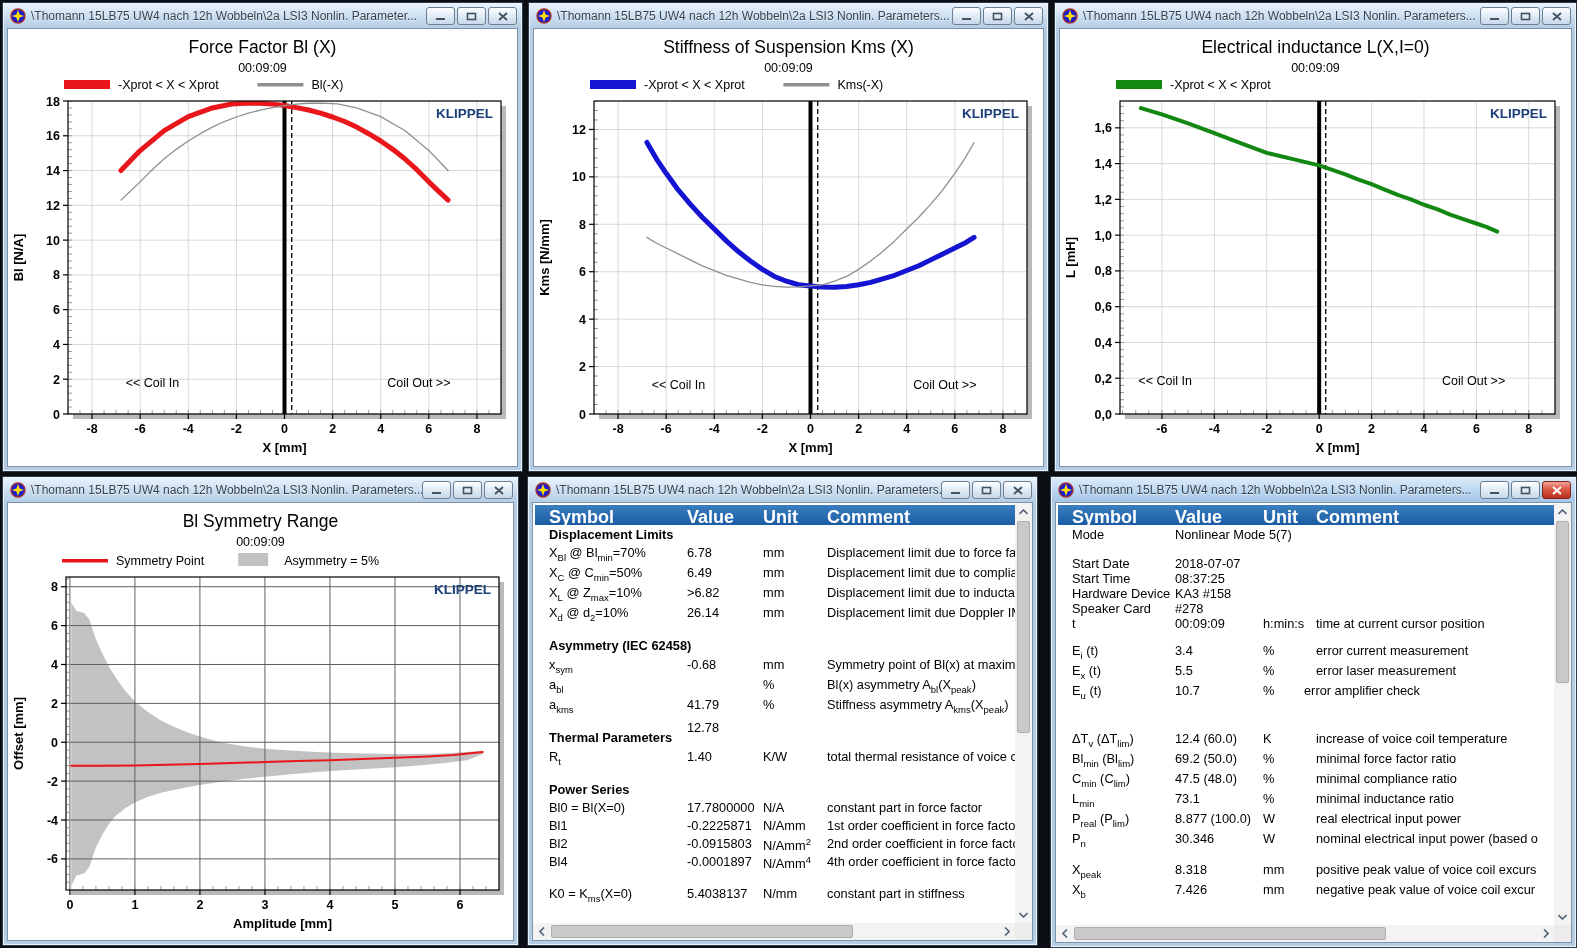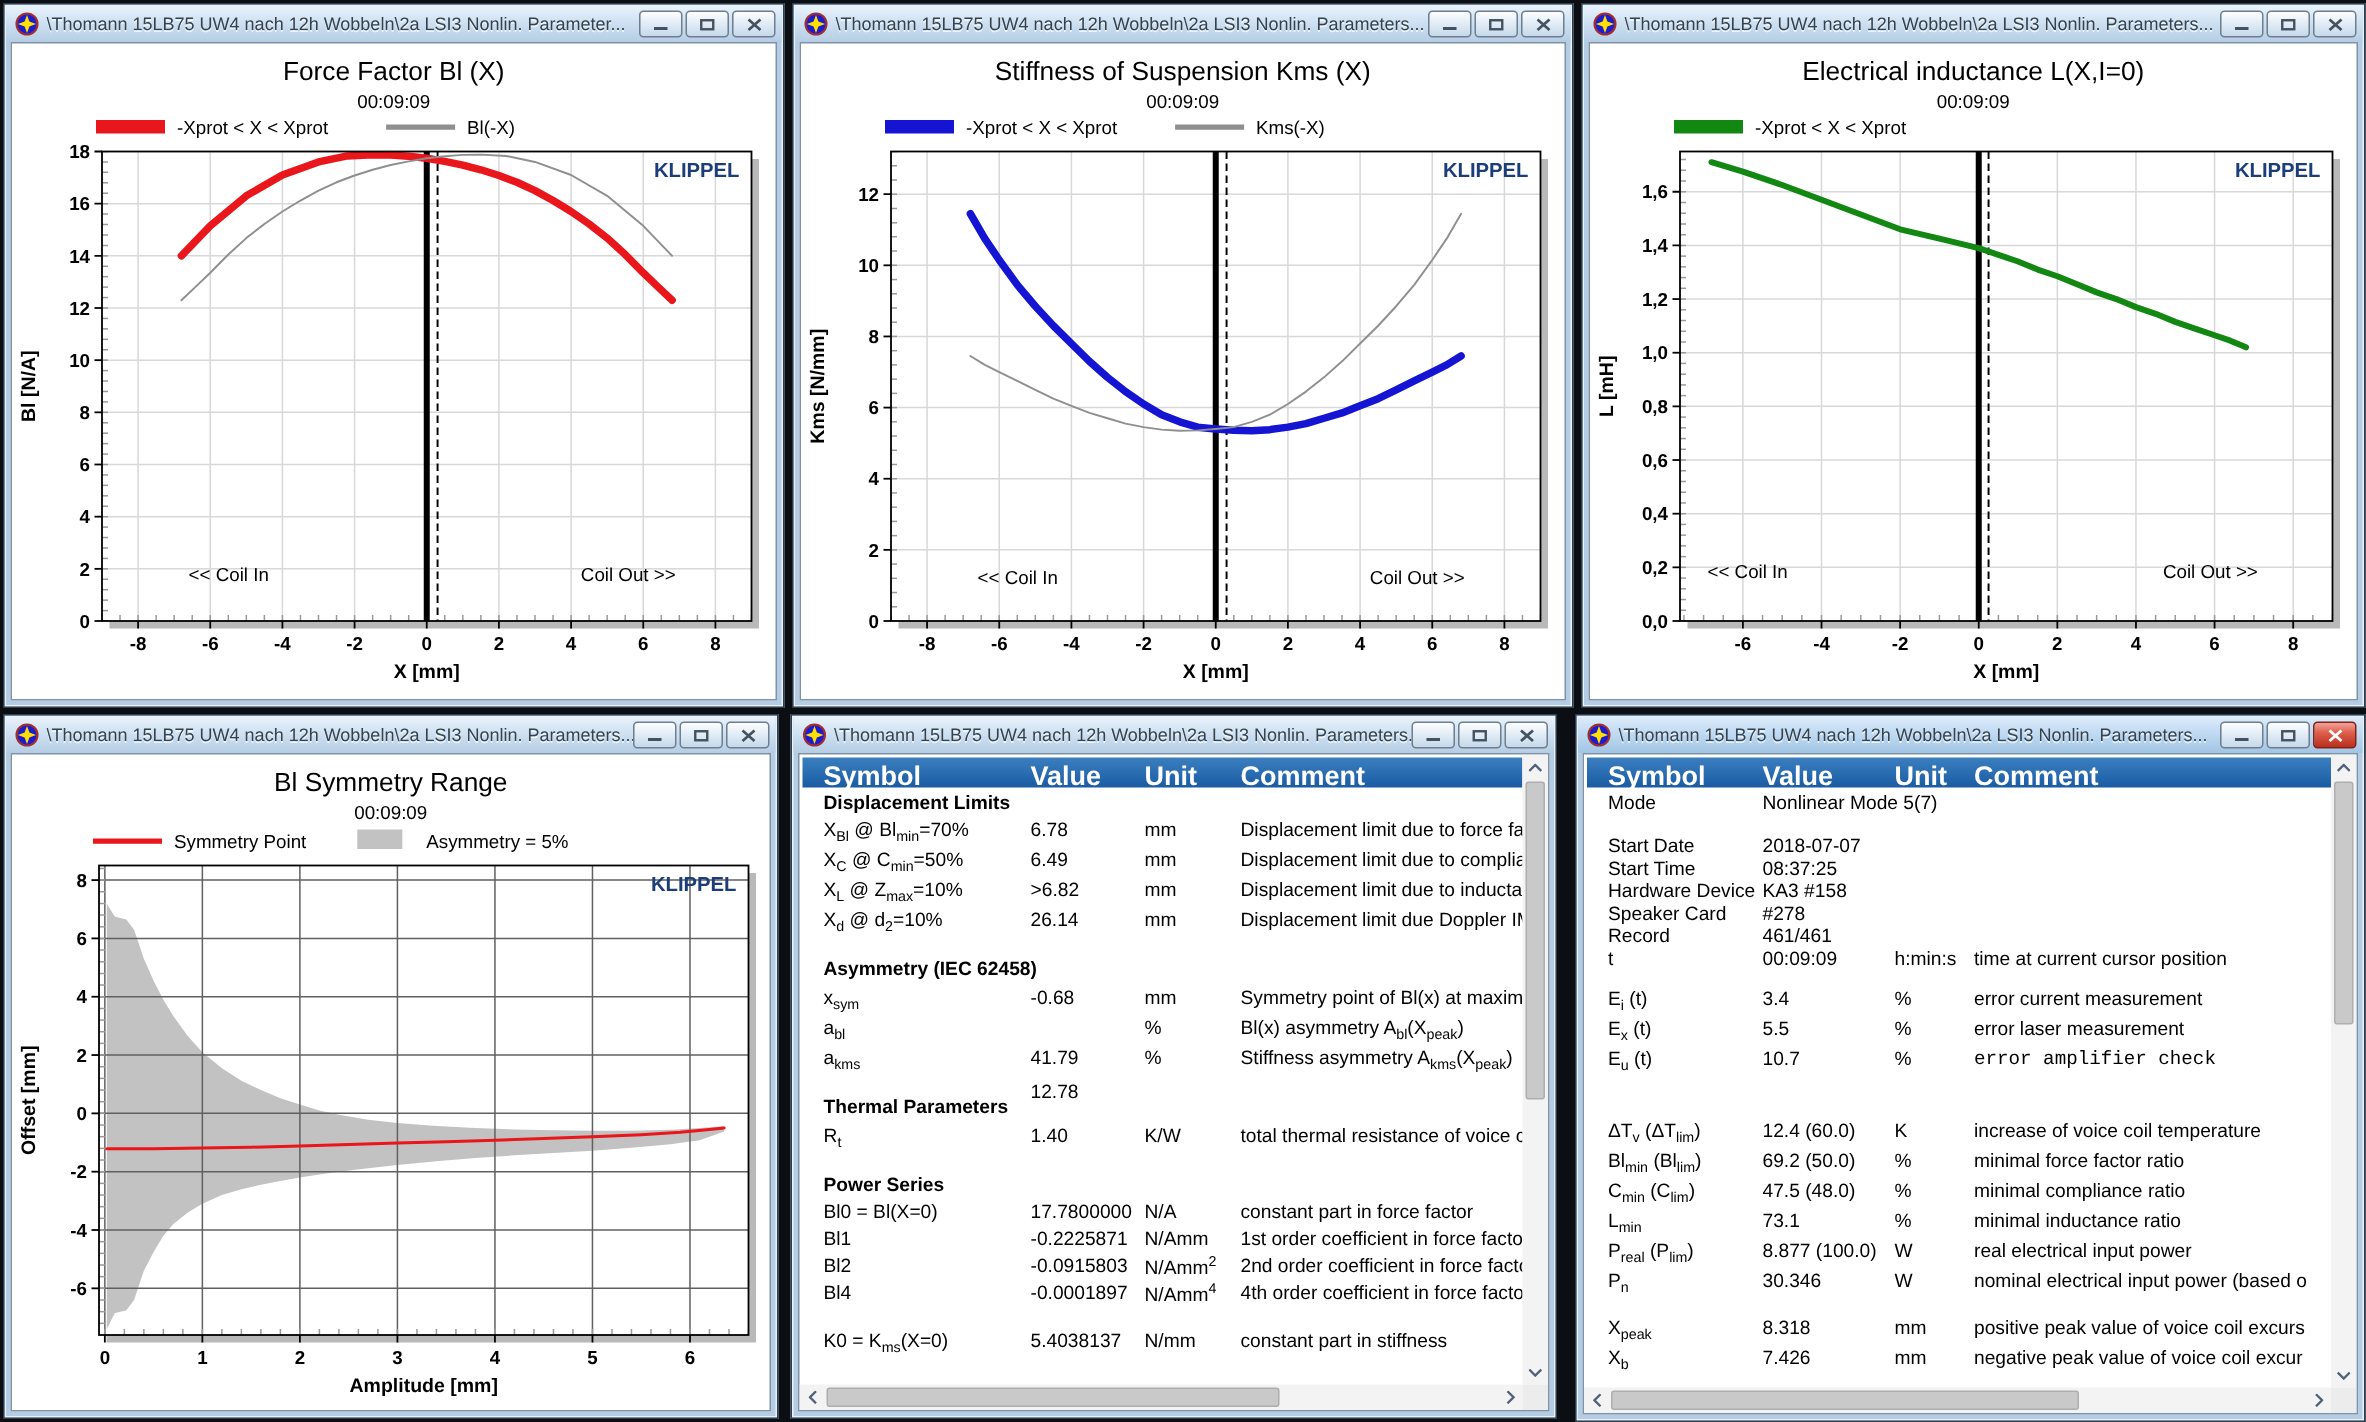--- a/index.html
+++ b/index.html
@@ -1007,24 +1007,20 @@
           </div>
           <div class="trow row" style="height: 15px;">
             <span style="left: 14px;">Hardware Device</span>
             <span style="left: 117px;">KA3 #158</span>
           </div>
           <div class="trow row" style="height: 15px;">
             <span style="left: 14px;">Speaker Card</span>
             <span style="left: 117px;">#278</span>
           </div>
           <div class="trow row" style="height: 15px;">
-            <span style="left: 14px;">Record</span>
-            <span style="left: 117px;">461/461</span>
-          </div>
-          <div class="trow row" style="height: 15px;">
             <span style="left: 14px;">t</span>
             <span style="left: 117px;">00:09:09</span>
             <span style="left: 205px;">h:min:s</span>
             <span style="left: 258px;">time at current cursor position</span>
           </div>
           <div class="trow gap" style="height: 12px;"></div>
           <div class="trow row" style="height: 20px;">
             <span style="left: 14px;">E<sub>i</sub> (t)</span>
             <span style="left: 117px;">3.4</span>
             <span style="left: 205px;">%</span>
@@ -1033,21 +1029,21 @@
           <div class="trow row" style="height: 20px;">
             <span style="left: 14px;">E<sub>x</sub> (t)</span>
             <span style="left: 117px;">5.5</span>
             <span style="left: 205px;">%</span>
             <span style="left: 258px;">error laser measurement</span>
           </div>
           <div class="trow row" style="height: 20px;">
             <span style="left: 14px;">E<sub>u</sub> (t)</span>
             <span style="left: 117px;">10.7</span>
             <span style="left: 205px;">%</span>
-            <span style="left: 258px; font-family: Liberation Mono, monospace;">error amplifier check</span>
+            <span style="left: 246px;">error amplifier check</span>
           </div>
           <div class="trow gap" style="height: 14px;"></div>
           <div class="trow gap" style="height: 14px;"></div>
           <div class="trow row" style="height: 20px;">
             <span style="left: 14px;">ΔT<sub>v</sub> (ΔT<sub>lim</sub>)</span>
             <span style="left: 117px;">12.4 (60.0)</span>
             <span style="left: 205px;">K</span>
             <span style="left: 258px;">increase of voice coil temperature</span>
           </div>
           <div class="trow row" style="height: 20px;">

